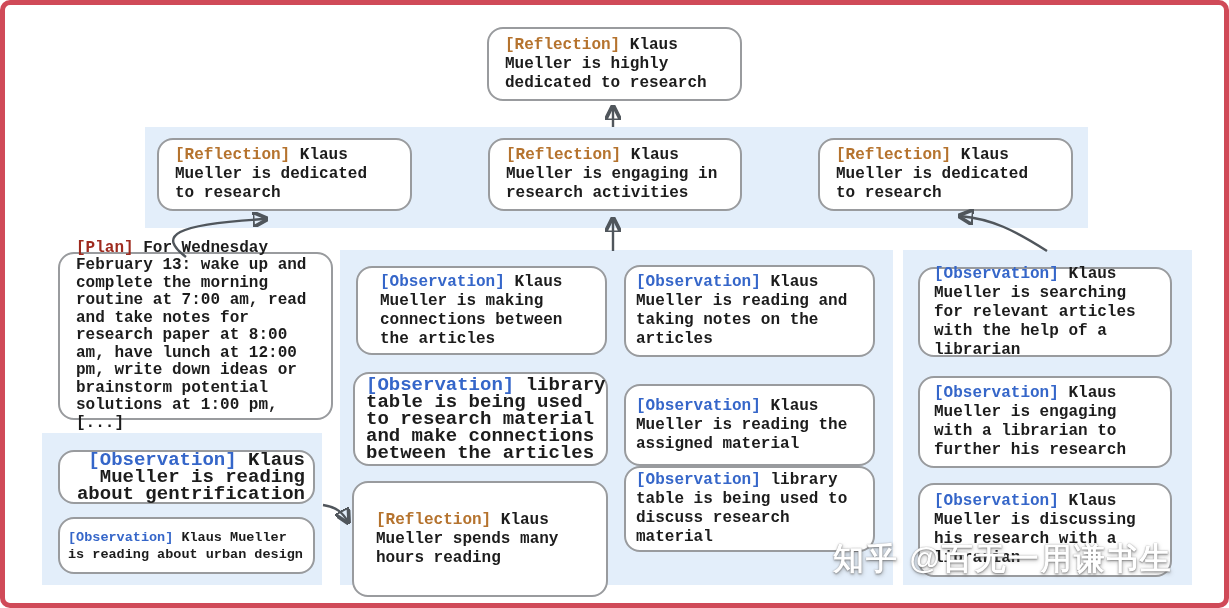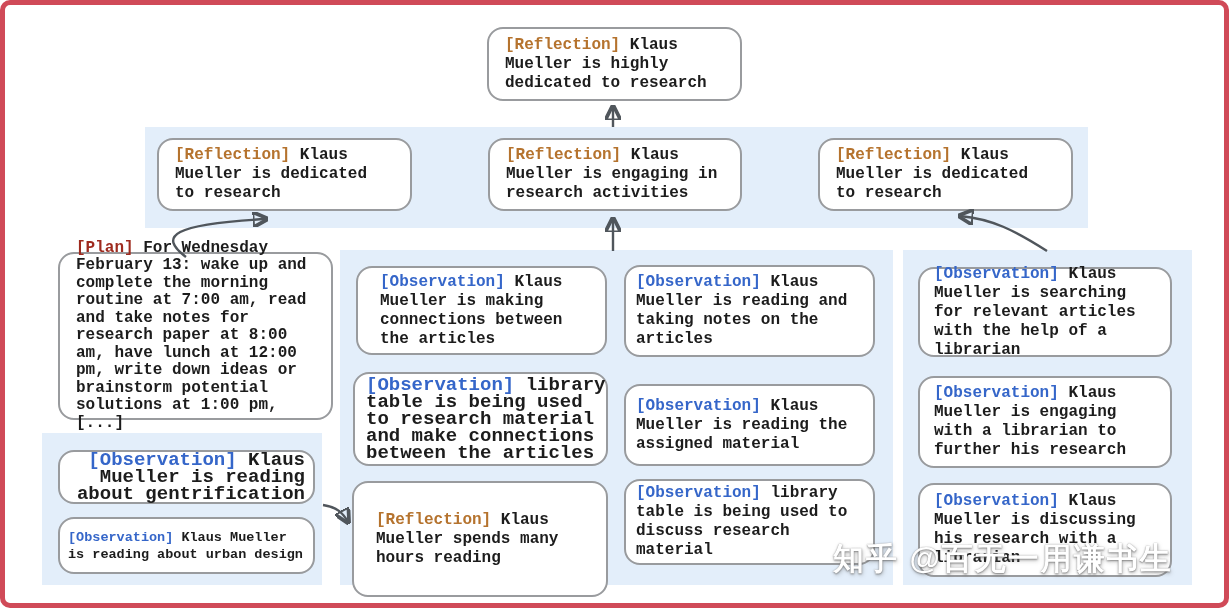--- a/index.html
+++ b/index.html
@@ -107,21 +107,21 @@
   <div class="node f15" style="left:352px;top:481px;width:256px;height:116px;padding:0 22px;">
     <div class="txt"><span class="tag tag-reflection">[Reflection]</span><span>Klaus Mueller spends many hours reading</span></div>
   </div>
 
   <div class="node f15" style="left:624px;top:265px;width:251px;height:92px;padding:0 10px;">
     <div class="txt"><span class="tag tag-observation">[Observation]</span><span>Klaus Mueller is reading and taking notes on the articles</span></div>
   </div>
   <div class="node f15" style="left:624px;top:384px;width:251px;height:82px;padding:0 10px;">
     <div class="txt"><span class="tag tag-observation">[Observation]</span><span>Klaus Mueller is reading the assigned material</span></div>
   </div>
-  <div class="node f15" style="left:624px;top:479px;width:251px;height:86px;padding:0 10px;">
+  <div class="node f15" style="left:624px;top:466px;width:251px;height:86px;padding:0 10px;">
     <div class="txt"><span class="tag tag-observation">[Observation]</span><span>library table is being used to discuss research material</span></div>
   </div>
 
   <div class="node f15" style="left:918px;top:267px;width:254px;height:90px;padding:0 14px;">
     <div class="txt"><span class="tag tag-observation">[Observation]</span><span>Klaus Mueller is searching for relevant articles with the help of a librarian</span></div>
   </div>
   <div class="node f15" style="left:918px;top:376px;width:254px;height:92px;padding:0 14px;">
     <div class="txt"><span class="tag tag-observation">[Observation]</span><span>Klaus Mueller is engaging with a librarian to further his research</span></div>
   </div>
   <div class="node f15" style="left:918px;top:483px;width:254px;height:94px;padding:0 14px;">

